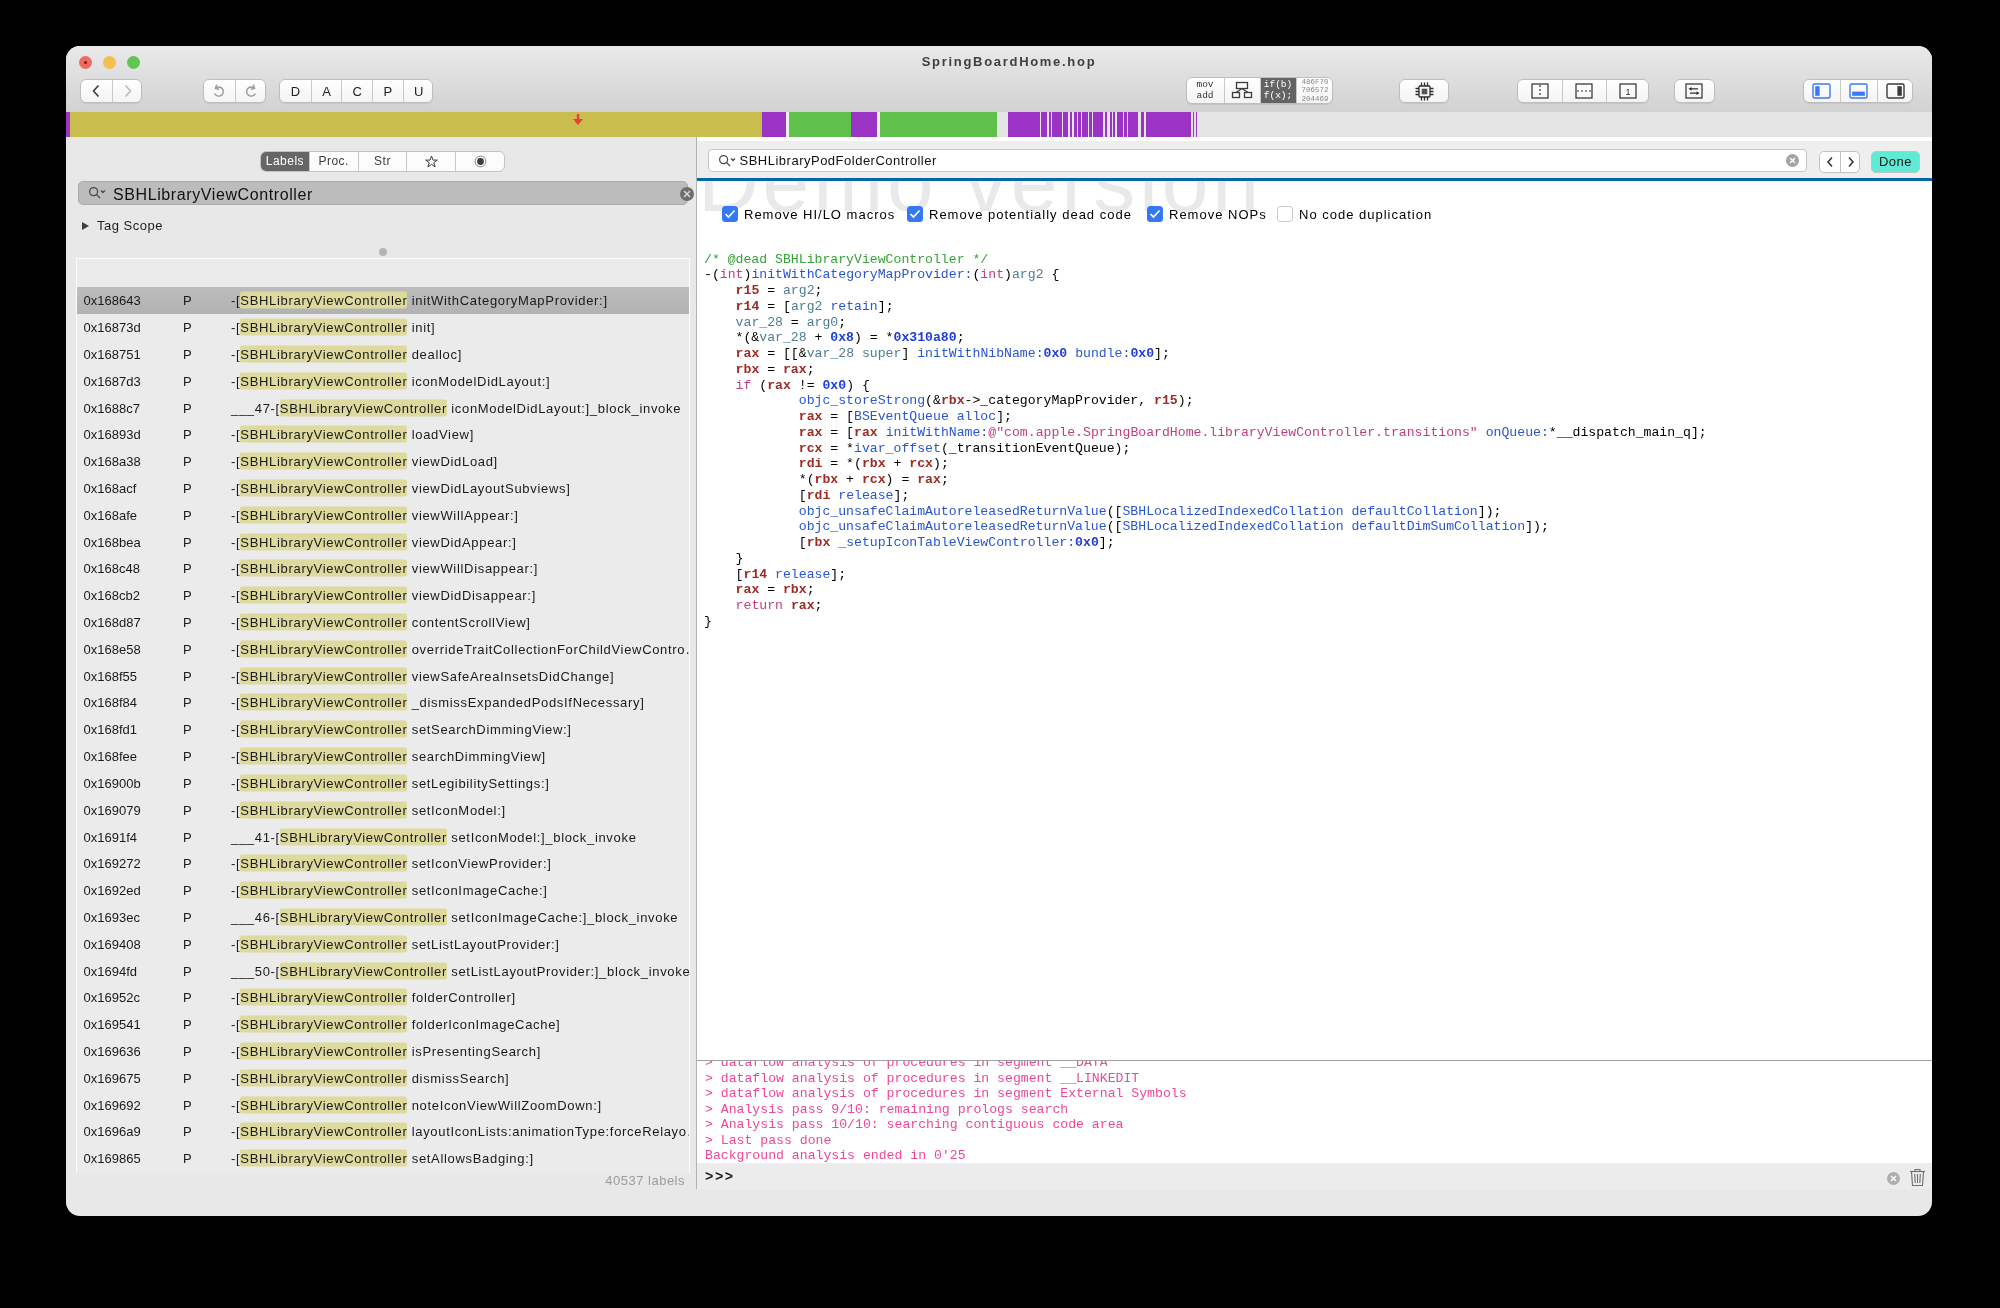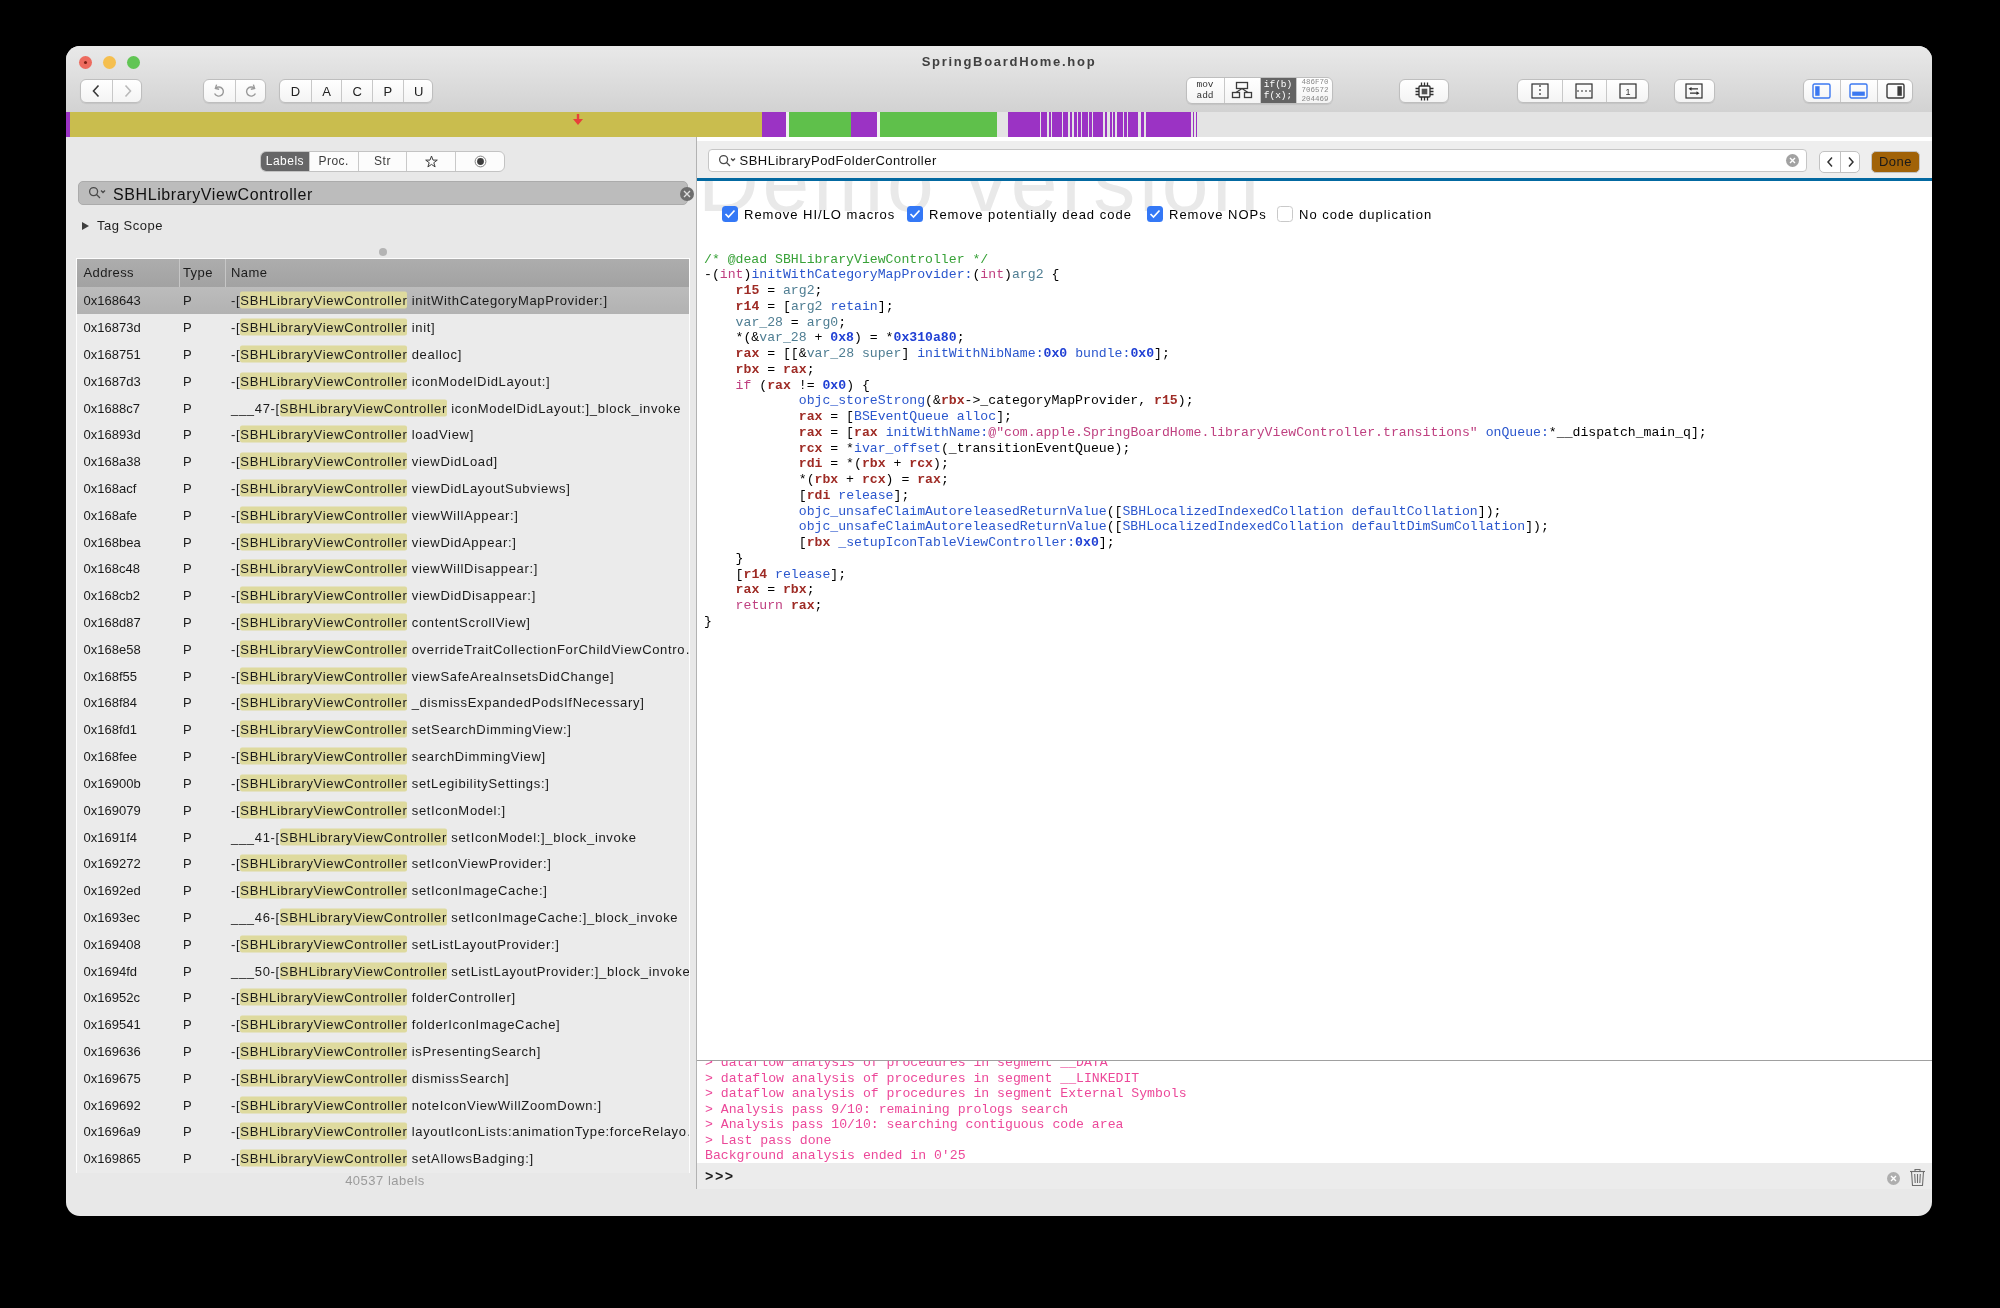--- a/index.html
+++ b/index.html
@@ -26,27 +26,27 @@
 #grabdot{left:312.5px;top:201.5px;width:8px;height:8px;border-radius:50%;background:#b4b4b4}
 #table{left:10px;top:211.5px;width:614px;height:915px;background:#ebebeb;border:1px solid #fdfdfd;border-bottom:none;overflow:hidden}
 #thead{position:absolute;left:0;top:0;width:100%;height:28px;background:linear-gradient(#adadad,#a2a2a2);color:#1c1c1c;font-size:13px}
 #thead span{position:absolute;top:6px;letter-spacing:0.4px}
 .csep{position:absolute;top:0;width:1px;height:100%;background:#c6c6c6}
 .trow{position:absolute;left:0;width:100%;height:26.81px;font-size:13px;color:#1a1a1a;white-space:nowrap;overflow:hidden}
 .trow > span{position:absolute;top:50%;transform:translateY(-50%)}
 .trow.sel{background:linear-gradient(#bcbcbc,#b2b2b2)}
 .ca{left:6.5px} .ct{left:106px} .cn{left:154px;letter-spacing:0.68px}
 .hl{background:#deda9e;border-radius:2px;padding:1px 0}
-#nlabels{left:19px;top:1127px;width:600px;text-align:center;font-size:13px;color:#9b9b9b;letter-spacing:0.5px}
+#nlabels{left:19px;top:1127px;width:600px;text-align:right;font-size:13px;color:#9b9b9b;letter-spacing:0.5px}
 #vdiv{left:630px;top:91px;width:1px;height:1052px;background:#b2b2b2}
 #rpanel{left:631px;top:91px;width:1235px;height:1052px;background:#fff;overflow:hidden}
 #rtop{position:absolute;left:0;top:4px;width:100%;height:40px;background:#eeeeee;border-bottom:3px solid #0369a1}
 #rsearch{position:absolute;left:10.5px;top:8px;width:1099.5px;height:23px;background:#fff;border:1px solid #c6c6c6;border-radius:4px;font-size:13px;color:#111}
 #rnav{position:absolute;left:1122px;top:9.5px;width:41px;height:22px;background:#fff;border:1px solid #c2c2c2;border-radius:5px}
-#rdone{position:absolute;left:1174px;top:9.5px;width:49px;height:22px;background:#a16207;border:1px solid #c2c2c2;border-radius:5px;text-align:center;font-size:13px;color:#1a1a1a;line-height:20px;letter-spacing:0.5px}
+#rdone{position:absolute;left:1174px;top:9.5px;width:49px;height:22px;background:#5eead4;border:1px solid #c2c2c2;border-radius:5px;text-align:center;font-size:13px;color:#1a1a1a;line-height:20px;letter-spacing:0.5px}
 #wm{position:absolute;left:1px;top:-3px;font-size:84px;letter-spacing:3.9px;color:#e9e9e9;white-space:nowrap}
 .cb{position:absolute;width:16px;height:16px;border-radius:3.5px;top:69px}
 .cbon{background:#3478f6}
 .cboff{background:#fff;border:1px solid #c9c9c9}
 .cblab{position:absolute;top:70px;font-size:13px;color:#000;letter-spacing:1px}
 #codes{position:absolute;left:7px;top:114.5px;margin:0;font-family:"Liberation Mono",monospace;font-size:13.16px;line-height:15.75px;color:#000}
 .c{color:#37a137} .b{color:#2a56cd} .n{color:#1f3fd4;font-weight:bold}
 .r{color:#9e2b25;font-weight:bold} .v{color:#4e7d92} .k{color:#bf4080} .s{color:#bf4080}
 #console{position:absolute;left:0;top:922.5px;width:100%;height:129.5px;background:#fff;border-top:1px solid #a0a0a0;overflow:hidden}
 #logs{position:absolute;left:8px;top:-5.3px;margin:0;font-family:Liberation Mono, monospace;font-size:13.16px;line-height:15.55px;color:#ec4899}
@@ -252,27 +252,20 @@
    <div class="xclear" style="left:601px;top:5px;width:14px;height:14px;background:#6e6e6e">
         <svg width="8" height="8" viewBox="0 0 8 8">
           <path d="M1 1 L7 7 M7 1 L1 7" stroke="#dedede" stroke-width="1.4"></path>
         </svg>
       </div>
  </div>
  <div class="abs" id="tagscope"><span style="display:inline-block;width:0;height:0;border-left:7px solid #3e3e3e;border-top:4.5px solid transparent;border-bottom:4.5px solid transparent;margin-right:8px"></span>Tag Scope</div>
  <div class="abs" id="grabdot"></div>
 
  <div class="abs" id="table">
-   <div id="thead">
-     <span style="left:6.5px">Address</span>
-        <span style="left:106px">Type</span>
-        <span style="left:154px">Name</span>
-     <div class="csep" style="left:102px"></div>
-        <div class="csep" style="left:148px"></div>
-   </div>
 <div class="trow sel" style="top:28.5px">
         <span class="ca">0x168643</span>
         <span class="ct">P</span>
         <span class="cn">-[<span class="hl">SBHLibraryViewController</span> initWithCategoryMapProvider:]</span>
       </div>
 <div class="trow" style="top:55.3px">
         <span class="ca">0x16873d</span>
         <span class="ct">P</span>
         <span class="cn">-[<span class="hl">SBHLibraryViewController</span> init]</span>
       </div>

